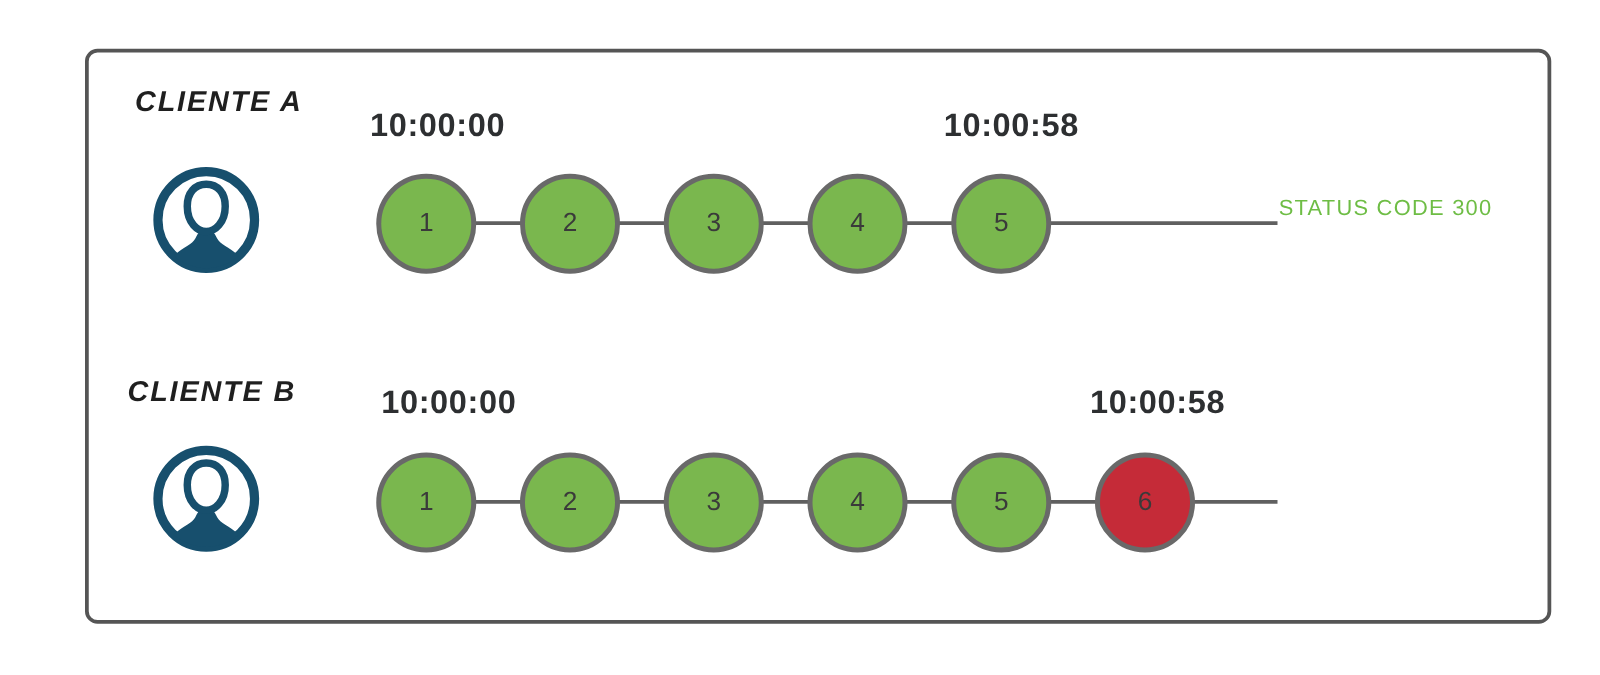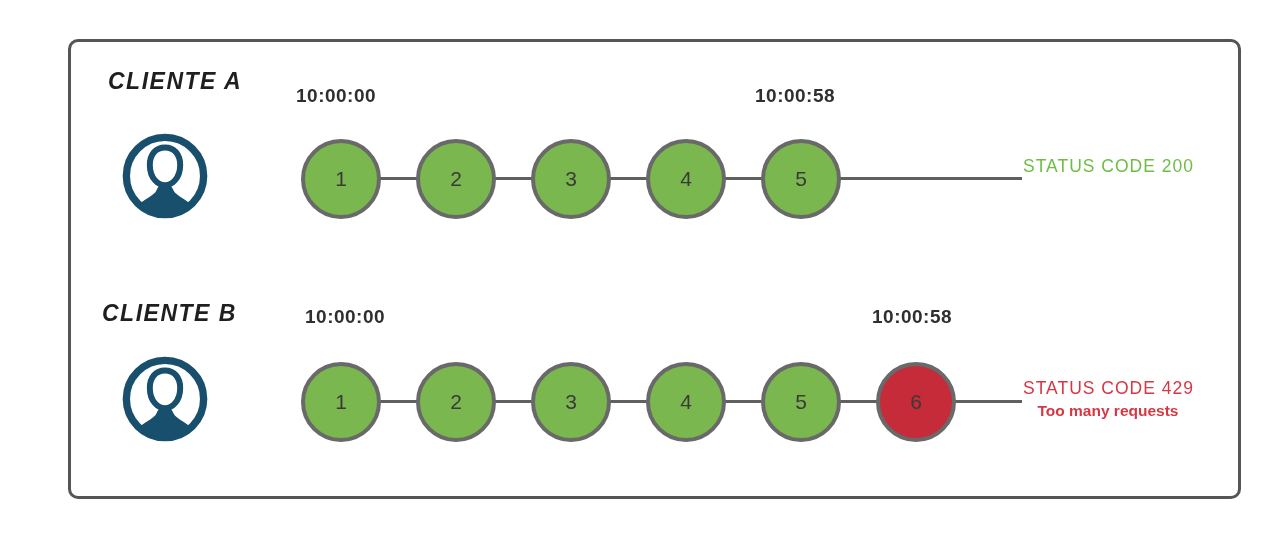--- a/index.html
+++ b/index.html
@@ -2,21 +2,21 @@
 <html><head>
 <meta charset="utf-8">
 <style>
   html,body{margin:0;padding:0;background:#ffffff;}
   body{font-family:"Liberation Sans",sans-serif;}
   .canvas{position:relative;width:1280px;height:540px;background:#ffffff;overflow:hidden;}
   .frame{position:absolute;left:68px;top:39px;width:1167px;height:454px;
          border:3px solid #555555;border-radius:10px;background:#ffffff;}
   .client-label{position:absolute;font-size:23px;font-weight:700;font-style:italic;
                 letter-spacing:1.5px;color:#1f1f1f;white-space:nowrap;}
-  .time-label{position:absolute;font-size:19px;font-weight:700;color:#2d2f31;
+  .time-label{position:absolute;font-size:26px;font-weight:700;color:#2d2f31;
               letter-spacing:0.5px;white-space:nowrap;}
   .timeline{position:absolute;height:3px;background:#606060;}
   .node{position:absolute;width:72px;height:72px;border-radius:50%;
         border:4px solid #696969;display:flex;align-items:center;justify-content:center;
         font-size:21px;color:#3a3a3a;}
   .node.green{background:#7ab74e;}
   .node.red{background:#c52b38;}
   .user-icon{position:absolute;}
   .status{position:absolute;width:170px;text-align:center;line-height:1.25;}
   .status .line1{font-size:17.5px;letter-spacing:1px;white-space:nowrap;}
@@ -62,21 +62,21 @@
     <span>3</span>
     </div>
   <div class="node green" style="left:646px;top:139px;">
     <span>4</span>
     </div>
   <div class="node green" style="left:761px;top:139px;">
     <span>5</span>
     </div>
 
   <div class="status success" style="left:1023px;top:156px;">
-    <div class="line1">STATUS CODE 200</div>
+    <div class="line1">STATUS CODE 300</div>
   </div>
 
   <div class="client-label" style="left:102px;top:300px;text-align:right;">CLIENTE B</div>
 
   <svg class="user-icon" style="left:119px;top:353px;" width="92" height="92" viewBox="0 0 100 100">
     <defs>
         <clipPath id="clipB">
           <circle cx="50" cy="50" r="42"></circle>
         </clipPath>
       </defs>
@@ -104,18 +104,14 @@
   <div class="node green" style="left:646px;top:362px;">
     <span>4</span>
     </div>
   <div class="node green" style="left:761px;top:362px;">
     <span>5</span>
     </div>
   <div class="node red" style="left:876px;top:362px;">
     <span>6</span>
     </div>
 
-  <div class="status error" style="left:1023px;top:378px;">
-    <div class="line1">STATUS CODE 429</div>
-    <div class="line2">Too many requests</div>
-  </div>
 
 </div>
 
 </body></html>

